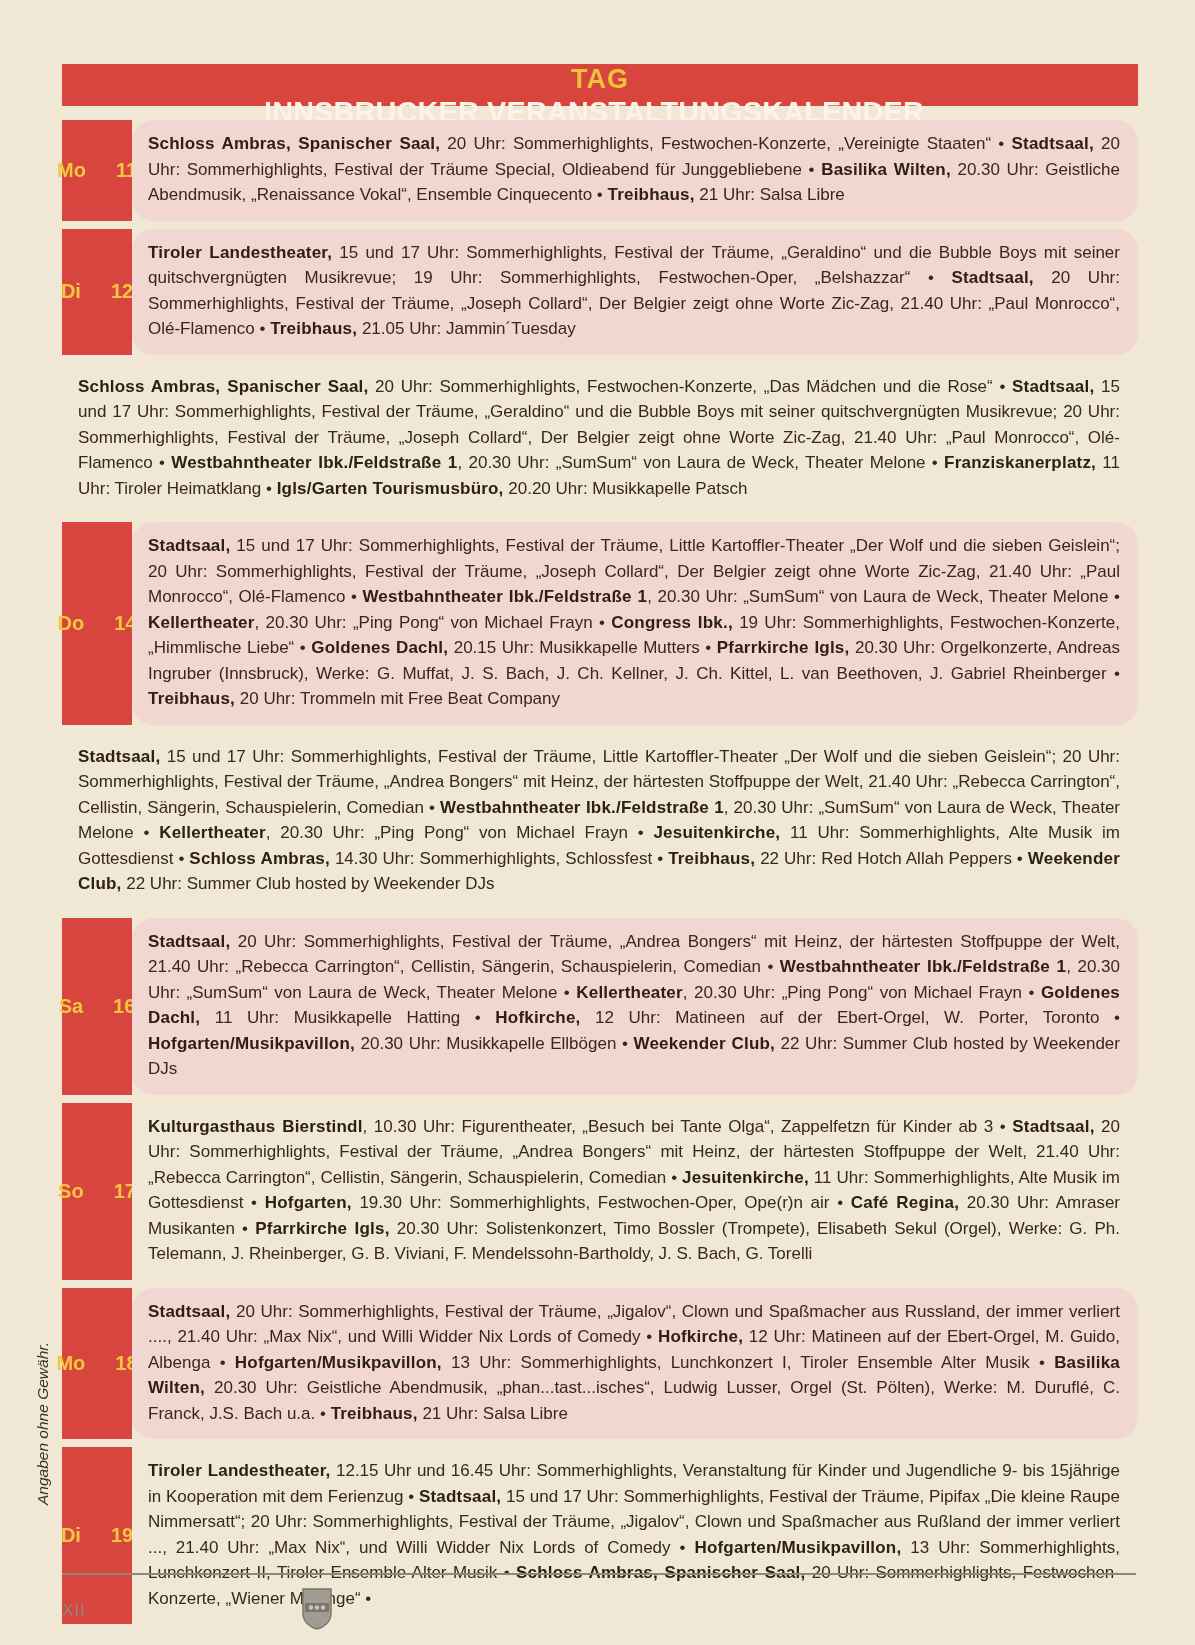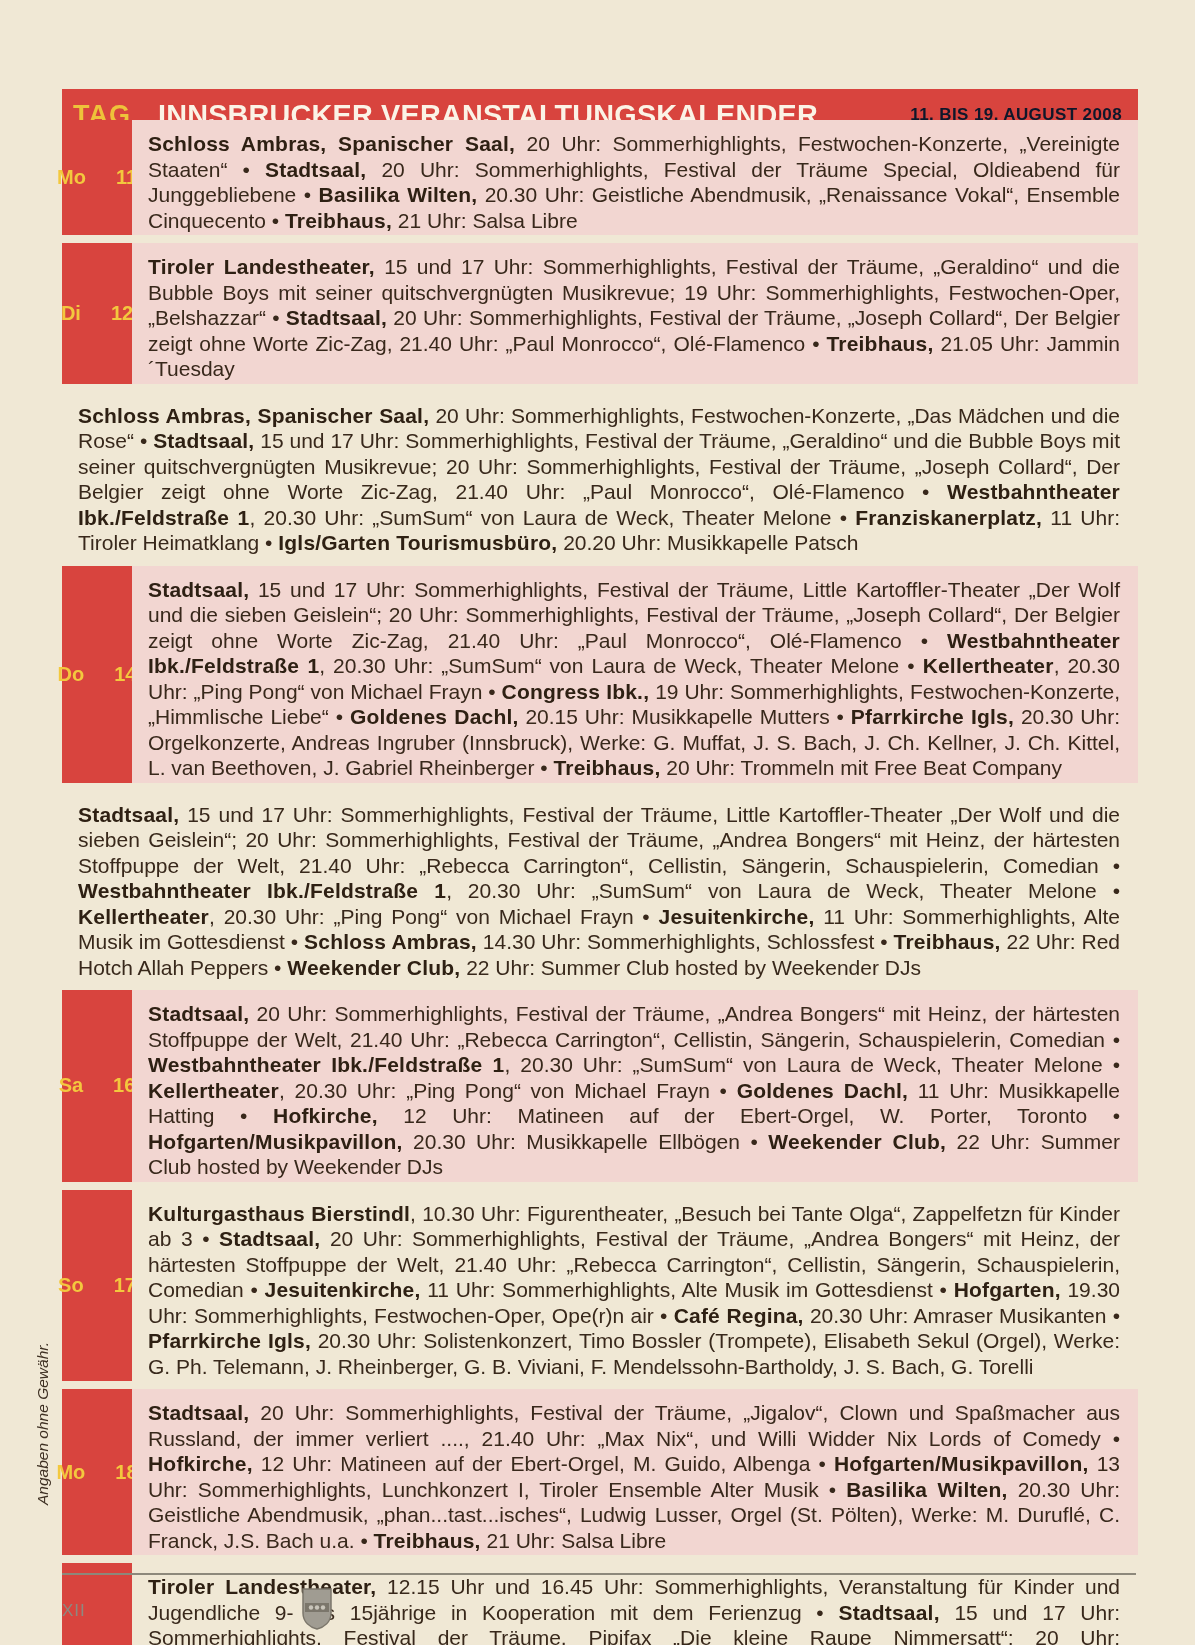--- a/index.html
+++ b/index.html
@@ -3,22 +3,22 @@
 <meta charset="utf-8">
 <style>
   html,body { margin:0; padding:0; background:#d8d2c2; }
   .page {
     position:relative; width:1195px; height:1645px; margin:0 auto;
     background:#f0e8d5; overflow:hidden;
     font-family:"Liberation Sans", sans-serif;
   }
   
   .header-bar {
-    position:absolute; left:62px; top:89px; width:1076px; height:52px;
-    background:#d8443e; display:flex; align-items:center;
+    position:absolute; left:62px; top:64px; width:1076px; height:42px;
+    background:#d8443e; display:flex; align-items:center;flex-direction:column;
   }
   .tag-label {
     width:80px; text-align:center; color:#eec23a; font-size:27px;
     font-weight:bold; letter-spacing:1px; flex-shrink:0;
   }
   .main-title {
     color:#fbf3e6; font-size:30px; font-weight:bold; letter-spacing:0.2px;
     margin-left:16px; white-space:nowrap; transform:scaleX(0.96); transform-origin:left center;
   }
   .date-range {
@@ -30,23 +30,24 @@
     position:absolute; left:62px; top:120px; width:1076px;
     display:flex; flex-direction:column; gap:8px;
   }
   .day-row { display:flex; align-items:stretch; }
   .day-cell {
     width:70px; flex-shrink:0; background:#d8443e;
     color:#f3c83e; font-weight:bold; font-size:20px;
     display:flex; align-items:center; justify-content:center; gap:30px;
   }
   .events {
-    flex:1; padding:11px 18px 2px 16px;
-    font-size:21px; line-height:25.5px; color:#38281b;
+    flex:1; padding:11px 18px 13px 16px;
+    font-size:17px; line-height:25.5px; color:#38281b;
     text-align:justify;
+    border-radius:22px;
   }
   .bg-pink .events { background:#f2d6d1; }
   .bg-cream .events { background:#f0e8d5; }
   .events b { color:#2e2013; letter-spacing:0.2px; }
   
   .side-note {
     position:absolute; left:34px; top:1505px;
     transform:rotate(-90deg); transform-origin:0 0;
     font-style:italic; font-size:15.5px; color:#3e3023; white-space:nowrap;
   }

